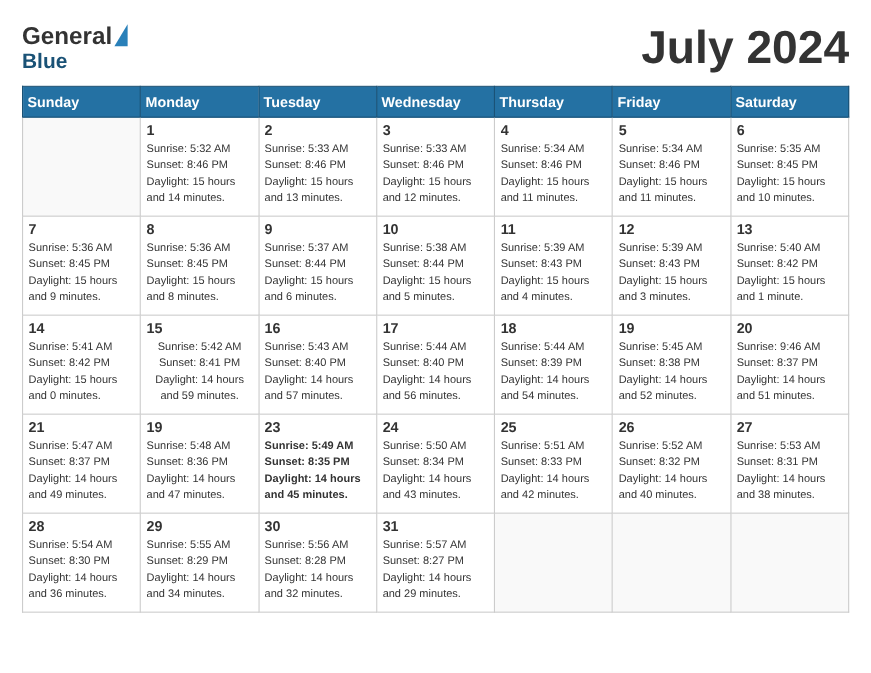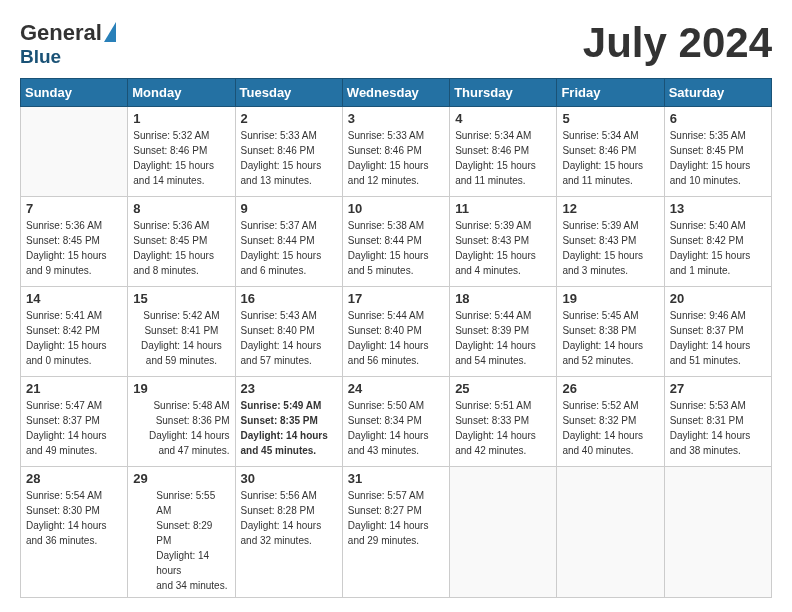--- a/index.html
+++ b/index.html
@@ -273,21 +273,21 @@
       <tr>
         <td>
           <span class="day-number">21</span>
           <div class="day-info" style="white-space: pre-line;">Sunrise: 5:47 AM
 Sunset: 8:37 PM
 Daylight: 14 hours
 and 49 minutes.</div>
         </td>
         <td>
           <span class="day-number">19</span>
-          <div class="day-info" style="white-space: pre-line; text-align: right;">Sunrise: 5:48 AM
+          <div class="day-info" style="white-space: pre-line;">Sunrise: 5:48 AM
 Sunset: 8:36 PM
 Daylight: 14 hours
 and 47 minutes.</div>
         </td>
         <td>
           <span class="day-number">23</span>
           <div class="day-info" style="white-space: pre-line; font-weight: bold;">Sunrise: 5:49 AM
 Sunset: 8:35 PM
 Daylight: 14 hours
 and 45 minutes.</div>
@@ -324,21 +324,21 @@
       <tr>
         <td>
           <span class="day-number">28</span>
           <div class="day-info" style="white-space: pre-line;">Sunrise: 5:54 AM
 Sunset: 8:30 PM
 Daylight: 14 hours
 and 36 minutes.</div>
         </td>
         <td>
           <span class="day-number">29</span>
-          <div class="day-info" style="white-space: pre-line; margin-left: 23px;">Sunrise: 5:55 AM
+          <div class="day-info" style="white-space: pre-line;">Sunrise: 5:55 AM
 Sunset: 8:29 PM
 Daylight: 14 hours
 and 34 minutes.</div>
         </td>
         <td>
           <span class="day-number">30</span>
           <div class="day-info" style="white-space: pre-line;">Sunrise: 5:56 AM
 Sunset: 8:28 PM
 Daylight: 14 hours
 and 32 minutes.</div>

